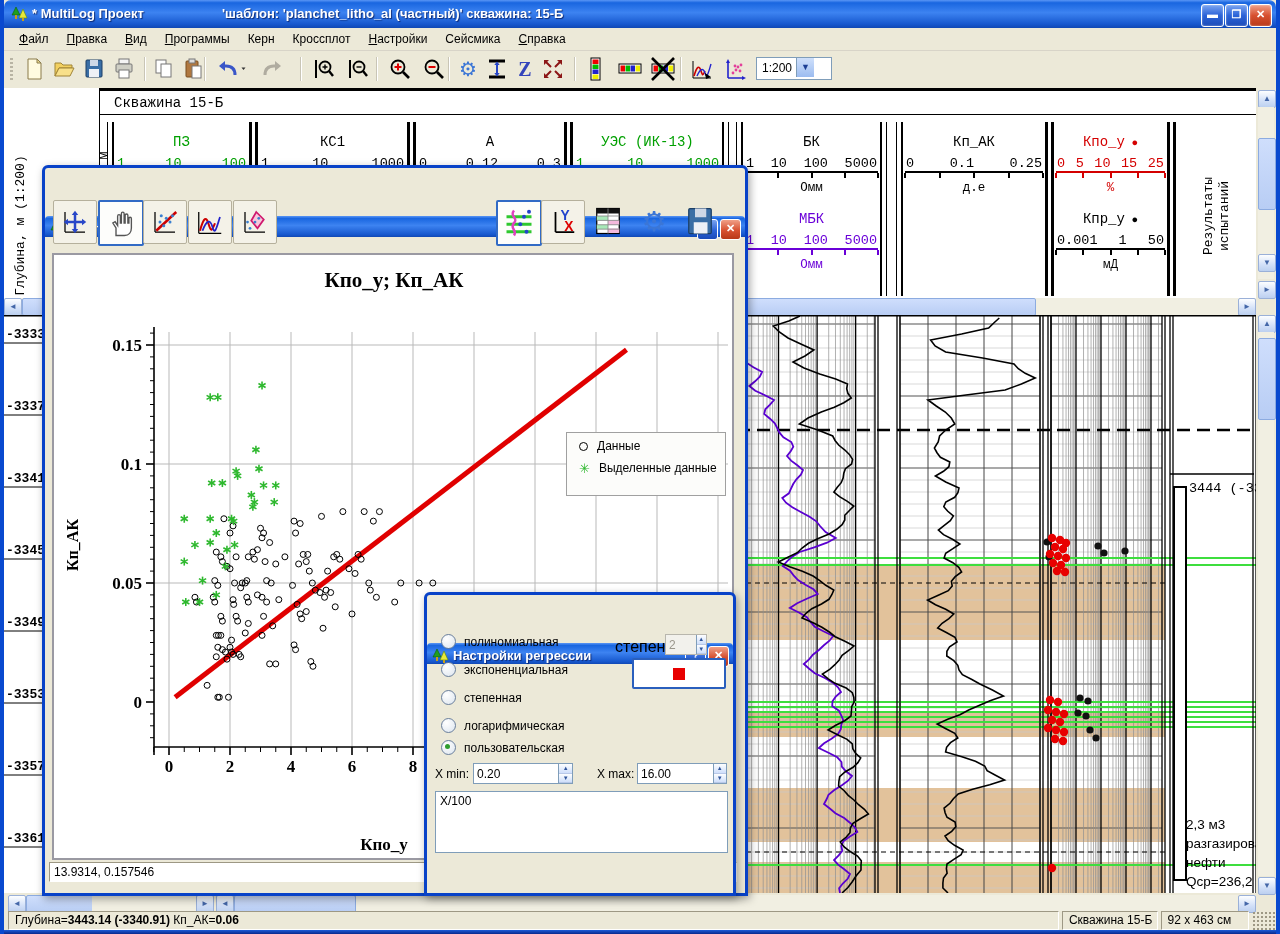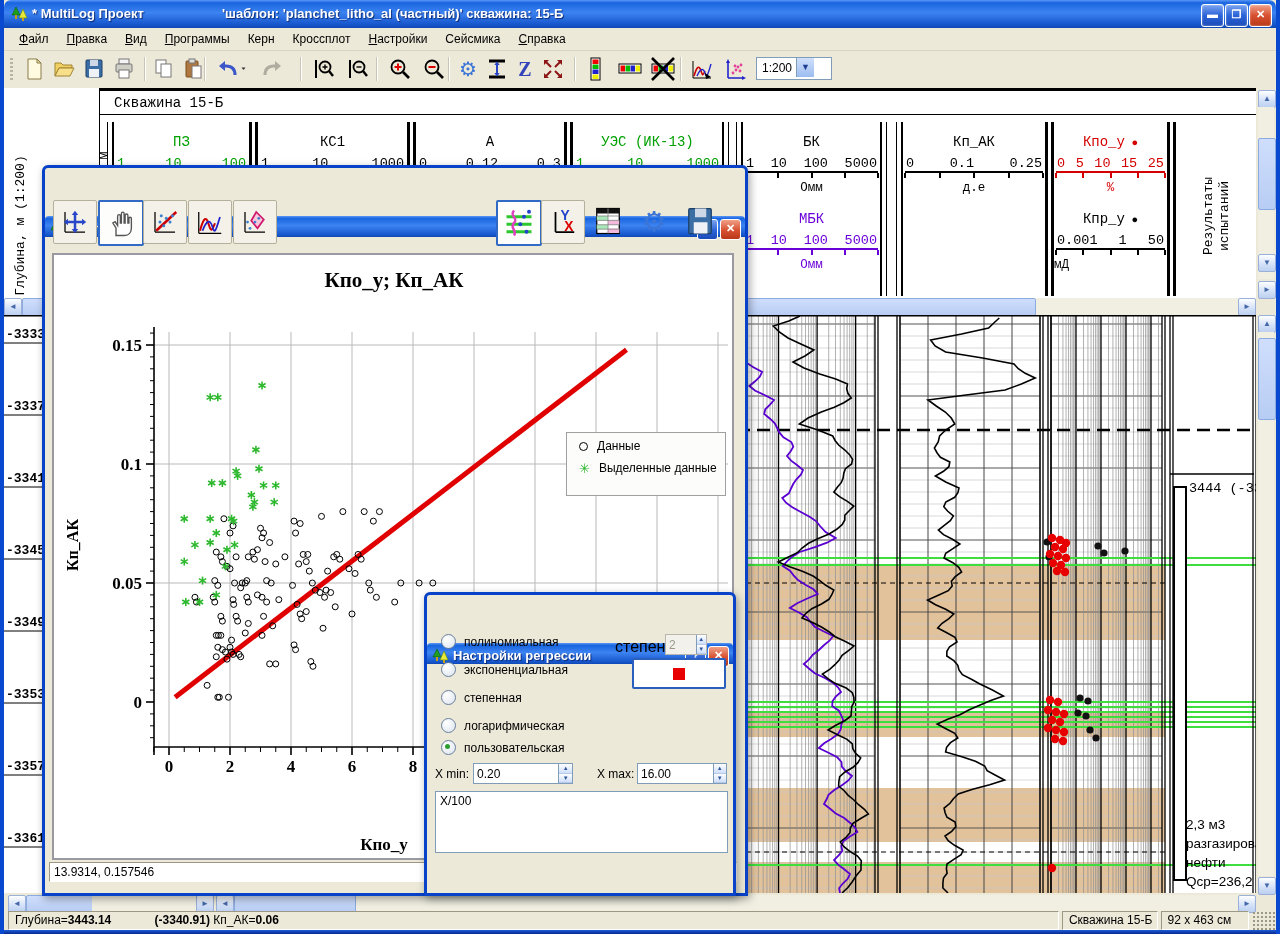--- a/index.html
+++ b/index.html
@@ -436,21 +436,21 @@
             <span>1</span>
             <span>50</span>
           </div>
           <div class="tickline" style="border-top-color: rgb(0, 0, 0);">
             <div class="tick" style="left: calc(0% - 1px); background: rgb(0, 0, 0);"></div>
             <div class="tick" style="left: calc(25% - 1px); background: rgb(0, 0, 0);"></div>
             <div class="tick" style="left: calc(50% - 1px); background: rgb(0, 0, 0);"></div>
             <div class="tick" style="left: calc(75% - 1px); background: rgb(0, 0, 0);"></div>
             <div class="tick" style="left: calc(100% - 1px); background: rgb(0, 0, 0);"></div>
           </div>
-          <div class="mono" style="font-size: 12.5px; margin-top: 1px; color: rgb(0, 0, 0);">мД</div>
+          <div class="mono" style="text-align: center; font-size: 12.5px; margin-top: 1px; color: rgb(0, 0, 0);">мД</div>
         </div>
         <div class="hcolbox" style="left: 1170px; width: 82px;">
           <div class="dline" style="left: -7px;"></div>
           <div class="mono" style="position: absolute; left: 50%; top: 54%; width: 120px; transform: translate(-50%, -50%) rotate(-90deg); text-align: center; font-size: 13px; line-height: 16px;">Результаты испытаний</div>
         </div>
       </div>
       <div class="sb" style="left: 0px; top: 210px; width: 1252px; height: 17px;">
         <div class="sbbtn" style="left: 0px; top: 0px;">◄</div>
         <div class="sbthumb" style="left: 18px; top: 0px; width: 1012px; height: 16px;">
           <div style="position: absolute; left: 50%; top: 4px; width: 10px; height: 8px; background: repeating-linear-gradient(90deg, rgb(140, 171, 224) 0px, rgb(140, 171, 224) 1px, transparent 1px, transparent 3px);"></div>
@@ -1075,21 +1075,21 @@
       <div class="sbbtn" style="left: 1254px; top: 789px;">▼</div>
       <div class="sbbtn" style="left: 4px; top: 807px;">◄</div>
       <div class="sbthumb" style="left: 22px; top: 807px; width: 66px; height: 16px; position: absolute;"></div>
       <div style="position: absolute; left: 88px; top: 807px; width: 104px; height: 16px; background: rgb(241, 239, 226);"></div>
       <div class="sbbtn" style="left: 192px; top: 807px;">►</div>
       <div class="sbbtn" style="left: 212px; top: 807px;">◄</div>
       <div style="position: absolute; left: 230px; top: 807px; width: 1004px; height: 16px; background: rgb(241, 239, 226);"></div>
       <div class="sbthumb" style="left: 230px; top: 807px; width: 120px; height: 16px; position: absolute;"></div>
       <div class="sbbtn" style="left: 1234px; top: 807px;">►</div>
       <div class="statusbar" style="">
-        <div class="spanel" style="width: 1092px;"><span>Глубина=</span><span style="font-weight: bold;">3443.14</span><span style="font-weight: bold; margin-left: 40px;"> (-3340.91)</span><span> Кп_АК=</span><span style="font-weight: bold;">0.06</span></div>
+        <div class="spanel" style="width: 1092px;"><span>Глубина=</span><span style="font-weight: bold;">3443.14</span><span style="font-weight: bold;"> (-3340.91)</span><span> Кп_АК=</span><span style="font-weight: bold;">0.06</span></div>
         <div class="spanel" style="width: 86px;">Скважина 15-Б</div>
         <div class="spanel" style="width: 78px;">92 x 463 см</div>
         <div class="spanel" style="width: 13px; border: none; background: radial-gradient(circle, rgb(157, 152, 132) 1px, transparent 1.2px) 0% 0% / 4px 4px transparent; position: relative;"></div>
       </div>
     </div>
   <div id="botedge"></div>
 <div class="dlg" style="left: 38px; top: 165px; width: 700px; height: 725px; z-index: 10;">
       <div class="dtitle" style="">
         <div style="position: absolute; left: 5px; top: 4px;"><svg width="17" height="17" viewBox="0 0 17 17">
             <path d="M5 2L1 10h8z" fill="#1f9e1f" stroke="#0a5c0a" stroke-width=".6"></path>

